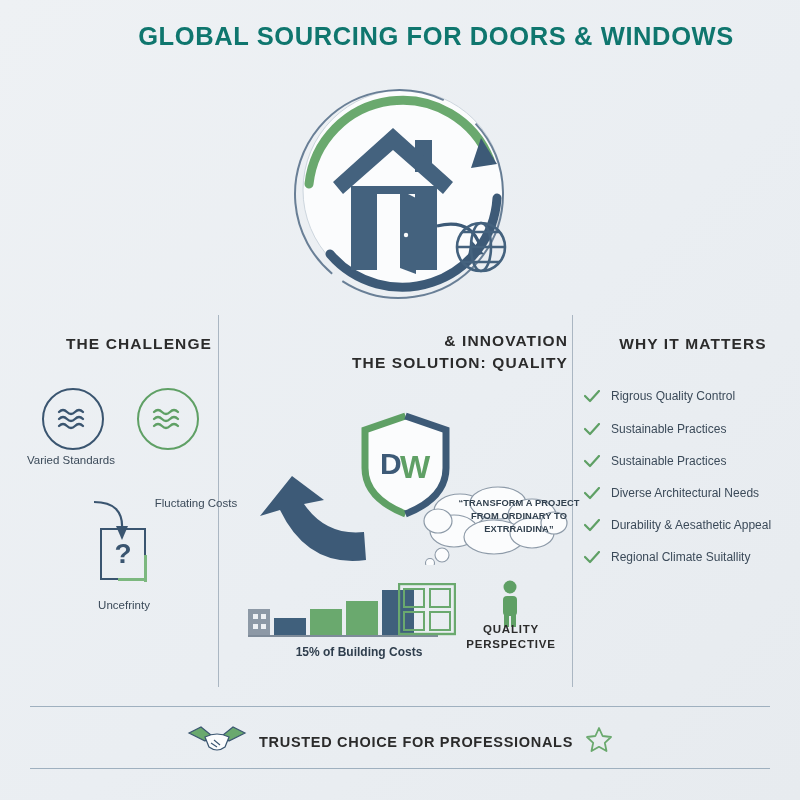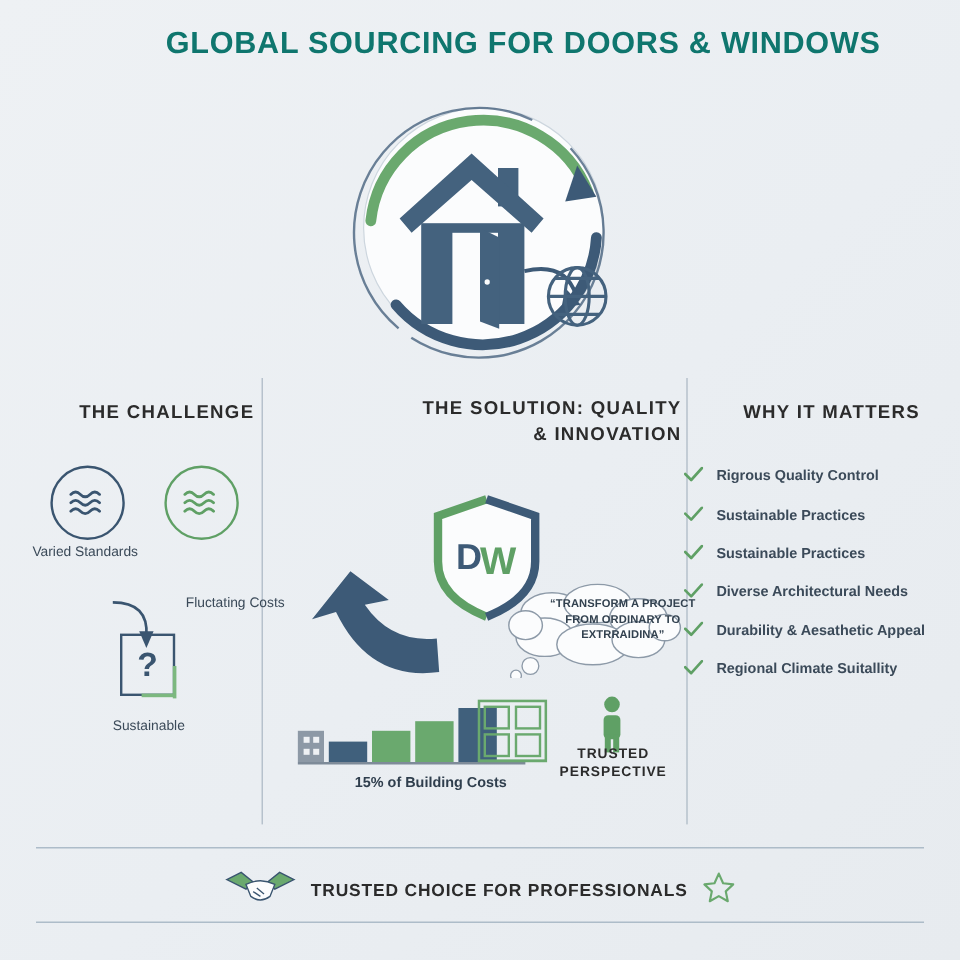--- a/index.html
+++ b/index.html
@@ -73,21 +73,21 @@
   #windowicon{top:583px;left:398px;width:58px;height:54px;}
   #person{top:580px;left:495px;width:30px;height:48px;}
   #expert-label{top:622px;left:450px;width:122px;text-align:center;
     font-size:11.5px;font-weight:bold;letter-spacing:.8px;color:#2b2b2b;line-height:1.32;}
   #stat-label{top:645px;left:248px;width:222px;text-align:center;
     font-size:12px;font-weight:bold;color:#2f3e4d;}
   #stat-sub{top:660px;left:248px;width:222px;text-align:center;
     font-size:11px;color:#7a8796;}
 
   
-  #benefit-list{top:388px;left:570px;width:205px;font-weight:bold;}
+  #benefit-list{top:388px;left:584px;width:205px;}
   .benefit{display:flex;align-items:flex-start;margin-bottom:13px;}
   .benefit .chk{flex:0 0 18px;margin-right:9px;margin-top:1px;}
   .benefit .btext{font-size:12px;color:#3b4a59;line-height:1.38;}
 
   
   #footer-row{top:723px;left:0;width:800px;display:flex;align-items:center;justify-content:center;gap:12px;}
   #footer-text{font-size:14.5px;font-weight:bold;letter-spacing:.7px;color:#2b2b2b;}
 </style>
 </head>
 <body>
@@ -128,22 +128,22 @@
     </svg>
   </div>
 
   <div class="abs vdiv" id="vdiv-1"></div>
   <div class="abs vdiv" id="vdiv-2"></div>
   <div class="abs hdiv" id="hdiv-1"></div>
   <div class="abs hdiv" id="hdiv-2"></div>
 
   <div class="abs col-head" id="head-challenge">THE CHALLENGE</div>
   <div class="abs col-head" id="head-solution">
+    <div>&amp; INNOVATION</div>
     <div>THE SOLUTION: QUALITY</div>
-    <div>&amp; INNOVATION</div>
   </div>
   <div class="abs col-head" id="head-matters">WHY IT MATTERS</div>
 
   <div class="abs chal-circle" id="chal-c1">
     <svg width="34" height="26" viewBox="0 0 34 26">
       <g fill="none" stroke="#3a5570" stroke-width="2.3" stroke-linecap="round">
         <path d="M3 6 q4 -4 8 0 t8 0 t8 0"></path>
         <path d="M3 13 q4 -4 8 0 t8 0 t8 0"></path>
         <path d="M3 20 q4 -4 8 0 t8 0 t8 0"></path>
       </g>
@@ -166,21 +166,21 @@
       <path d="M4 4 Q34 4 32 32" fill="none" stroke="#3a5570" stroke-width="2.2"></path>
       <path d="M26 28 L32 42 L38 28 Z" fill="#3a5570"></path>
     </svg>
   </div>
 
   <div class="abs" id="chal-box">
     <span class="q">?</span>
   </div>
   <div class="abs" id="chal-box-accent"></div>
   <div class="abs" id="chal-box-accent2"></div>
-  <div class="abs chal-label" id="chal-l3">Sustainable</div>
+  <div class="abs chal-label" id="chal-l3">Uncefrinty</div>
 
   <div class="abs" id="big-arrow">
     <svg width="130" height="135" viewBox="0 0 130 135">
       <path d="M40 36 L72 60 L52 64 Q74 96 112 92 L114 120 Q56 128 28 70 L8 76 Z" fill="#3d5a77"></path>
     </svg>
   </div>
 
   <div class="abs" id="shield">
     <svg width="95" height="106" viewBox="0 0 95 106">
       <defs>
@@ -253,21 +253,21 @@
   <div class="abs" id="person">
     <svg width="30" height="48" viewBox="0 0 30 48">
       <circle cx="15" cy="7" r="6.5" fill="#5fa065"></circle>
       <rect x="8" y="16" width="14" height="20" rx="4" fill="#5fa065"></rect>
       <rect x="9" y="32" width="5" height="15" fill="#5fa065"></rect>
       <rect x="16" y="32" width="5" height="15" fill="#5fa065"></rect>
     </svg>
   </div>
 
   <div class="abs" id="expert-label">
-    <div>TRUSTED</div>
+    <div>QUALITY</div>
     <div>PERSPECTIVE</div>
   </div>
   <div class="abs" id="stat-label">15% of Building Costs</div>
 
   <div class="abs" id="benefit-list">
     <div class="benefit">
       <span class="chk">
         <svg width="16" height="13" viewBox="0 0 16 13">
             <path d="M1 6 L6 11 L15 1" fill="none" stroke="#5fa065" stroke-width="2.2" stroke-linecap="round" stroke-linejoin="round"></path>
           </svg>

